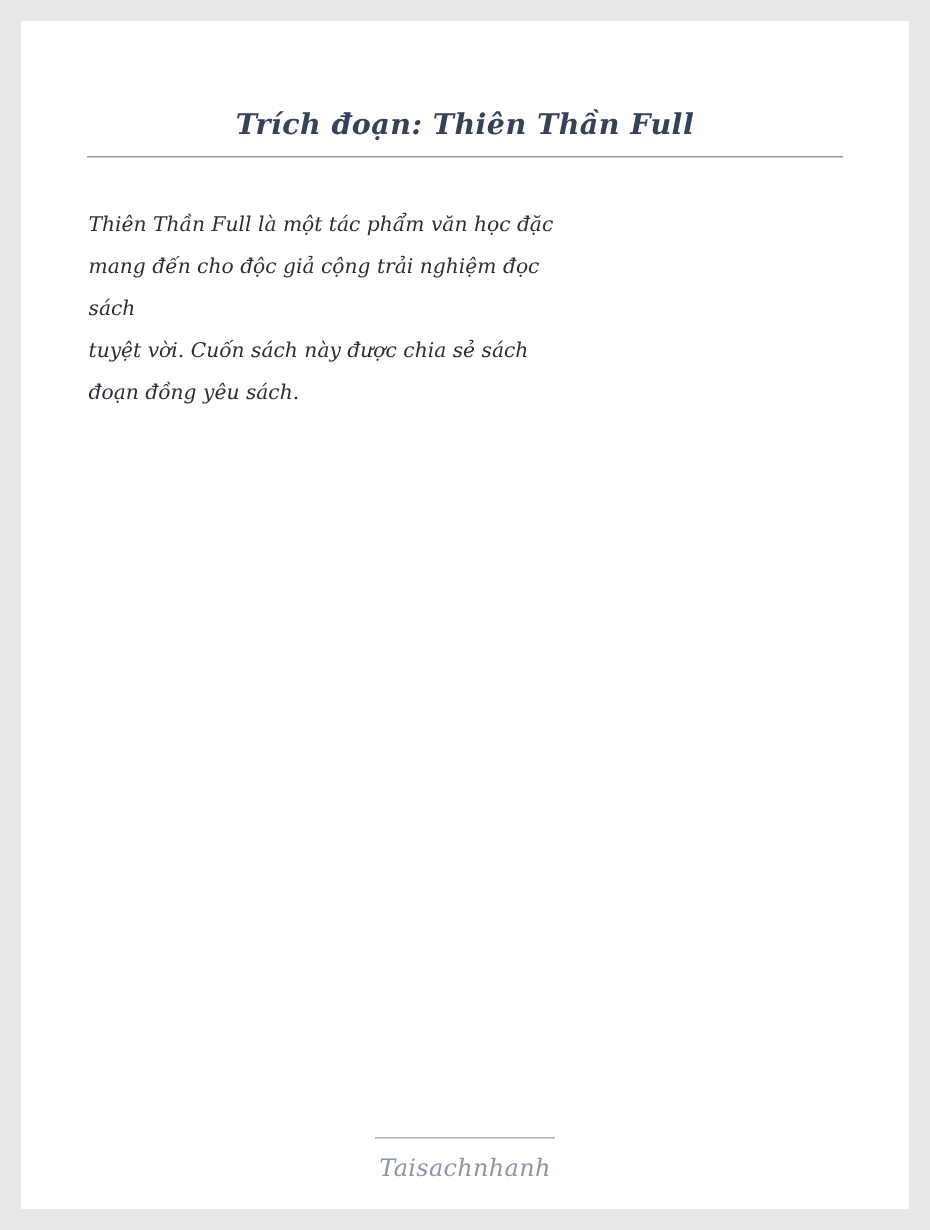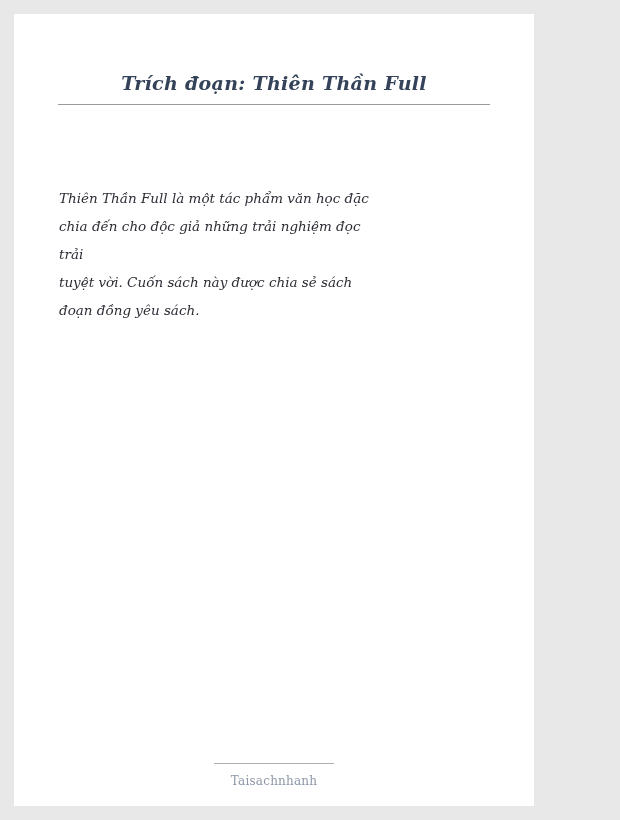--- a/index.html
+++ b/index.html
@@ -10,21 +10,21 @@
     width: 620px;
     height: 820px;
     background: #e8e8e8;
     font-family: "DejaVu Serif", serif;
     overflow: hidden;
   }
   .page {
     position: absolute;
     left: 14px;
     top: 14px;
-    width: 520px;
+    width: 592px;
     height: 792px;
     background: #ffffff;
     box-sizing: border-box;
   }
   .doc-inner {
     position: relative;
     width: 100%;
     height: 100%;
     box-sizing: border-box;
     padding: 0;
@@ -54,60 +54,60 @@
   .body-text {
     position: absolute;
     left: 45px;
     top: 122px;
     width: 470px;
     font-family: "DejaVu Serif", serif;
     font-style: italic;
     font-size: 13.5px;
     line-height: 28px;
     color: #2d2d36;
-    margin-top: 48px;
   }
   .body-line {
     display: block;
     white-space: pre;
   }
   .footer {
     position: absolute;
     left: 0;
     right: 0;
     bottom: 18px;
     text-align: center;
   }
   .footer-rule {
     width: 120px;
     height: 1px;
     background: #b0b0b0;
     margin: 0 auto 10px auto;
   }
   .footer-text {
     font-family: "DejaVu Serif", serif;
-    font-size: 12px;
+    font-style: italic;
+    font-size: 16px;
     color: #8d97a6;
     letter-spacing: 0.2px;
   }
 </style>
 </head>
 <body>
 
 <div class="page">
   <div class="doc-inner">
 
     <div class="doc-title">Trích đoạn: Thiên Thần Full</div>
 
     <div class="title-rule"></div>
 
     <div class="body-text">
       <span class="body-line">Thiên Thần Full là một tác phẩm văn học đặc</span>
-      <span class="body-line">chia đến cho độc giả những trải nghiệm đọc</span>
-      <span class="body-line">trải</span>
+      <span class="body-line">mang đến cho độc giả cộng trải nghiệm đọc</span>
+      <span class="body-line">sách</span>
       <span class="body-line">tuyệt vời. Cuốn sách này được chia sẻ sách</span>
       <span class="body-line">đoạn đồng yêu sách.</span>
     </div>
 
     <div class="footer">
       <div class="footer-rule"></div>
       <div class="footer-text">Taisachnhanh</div>
     </div>
 
   </div>

